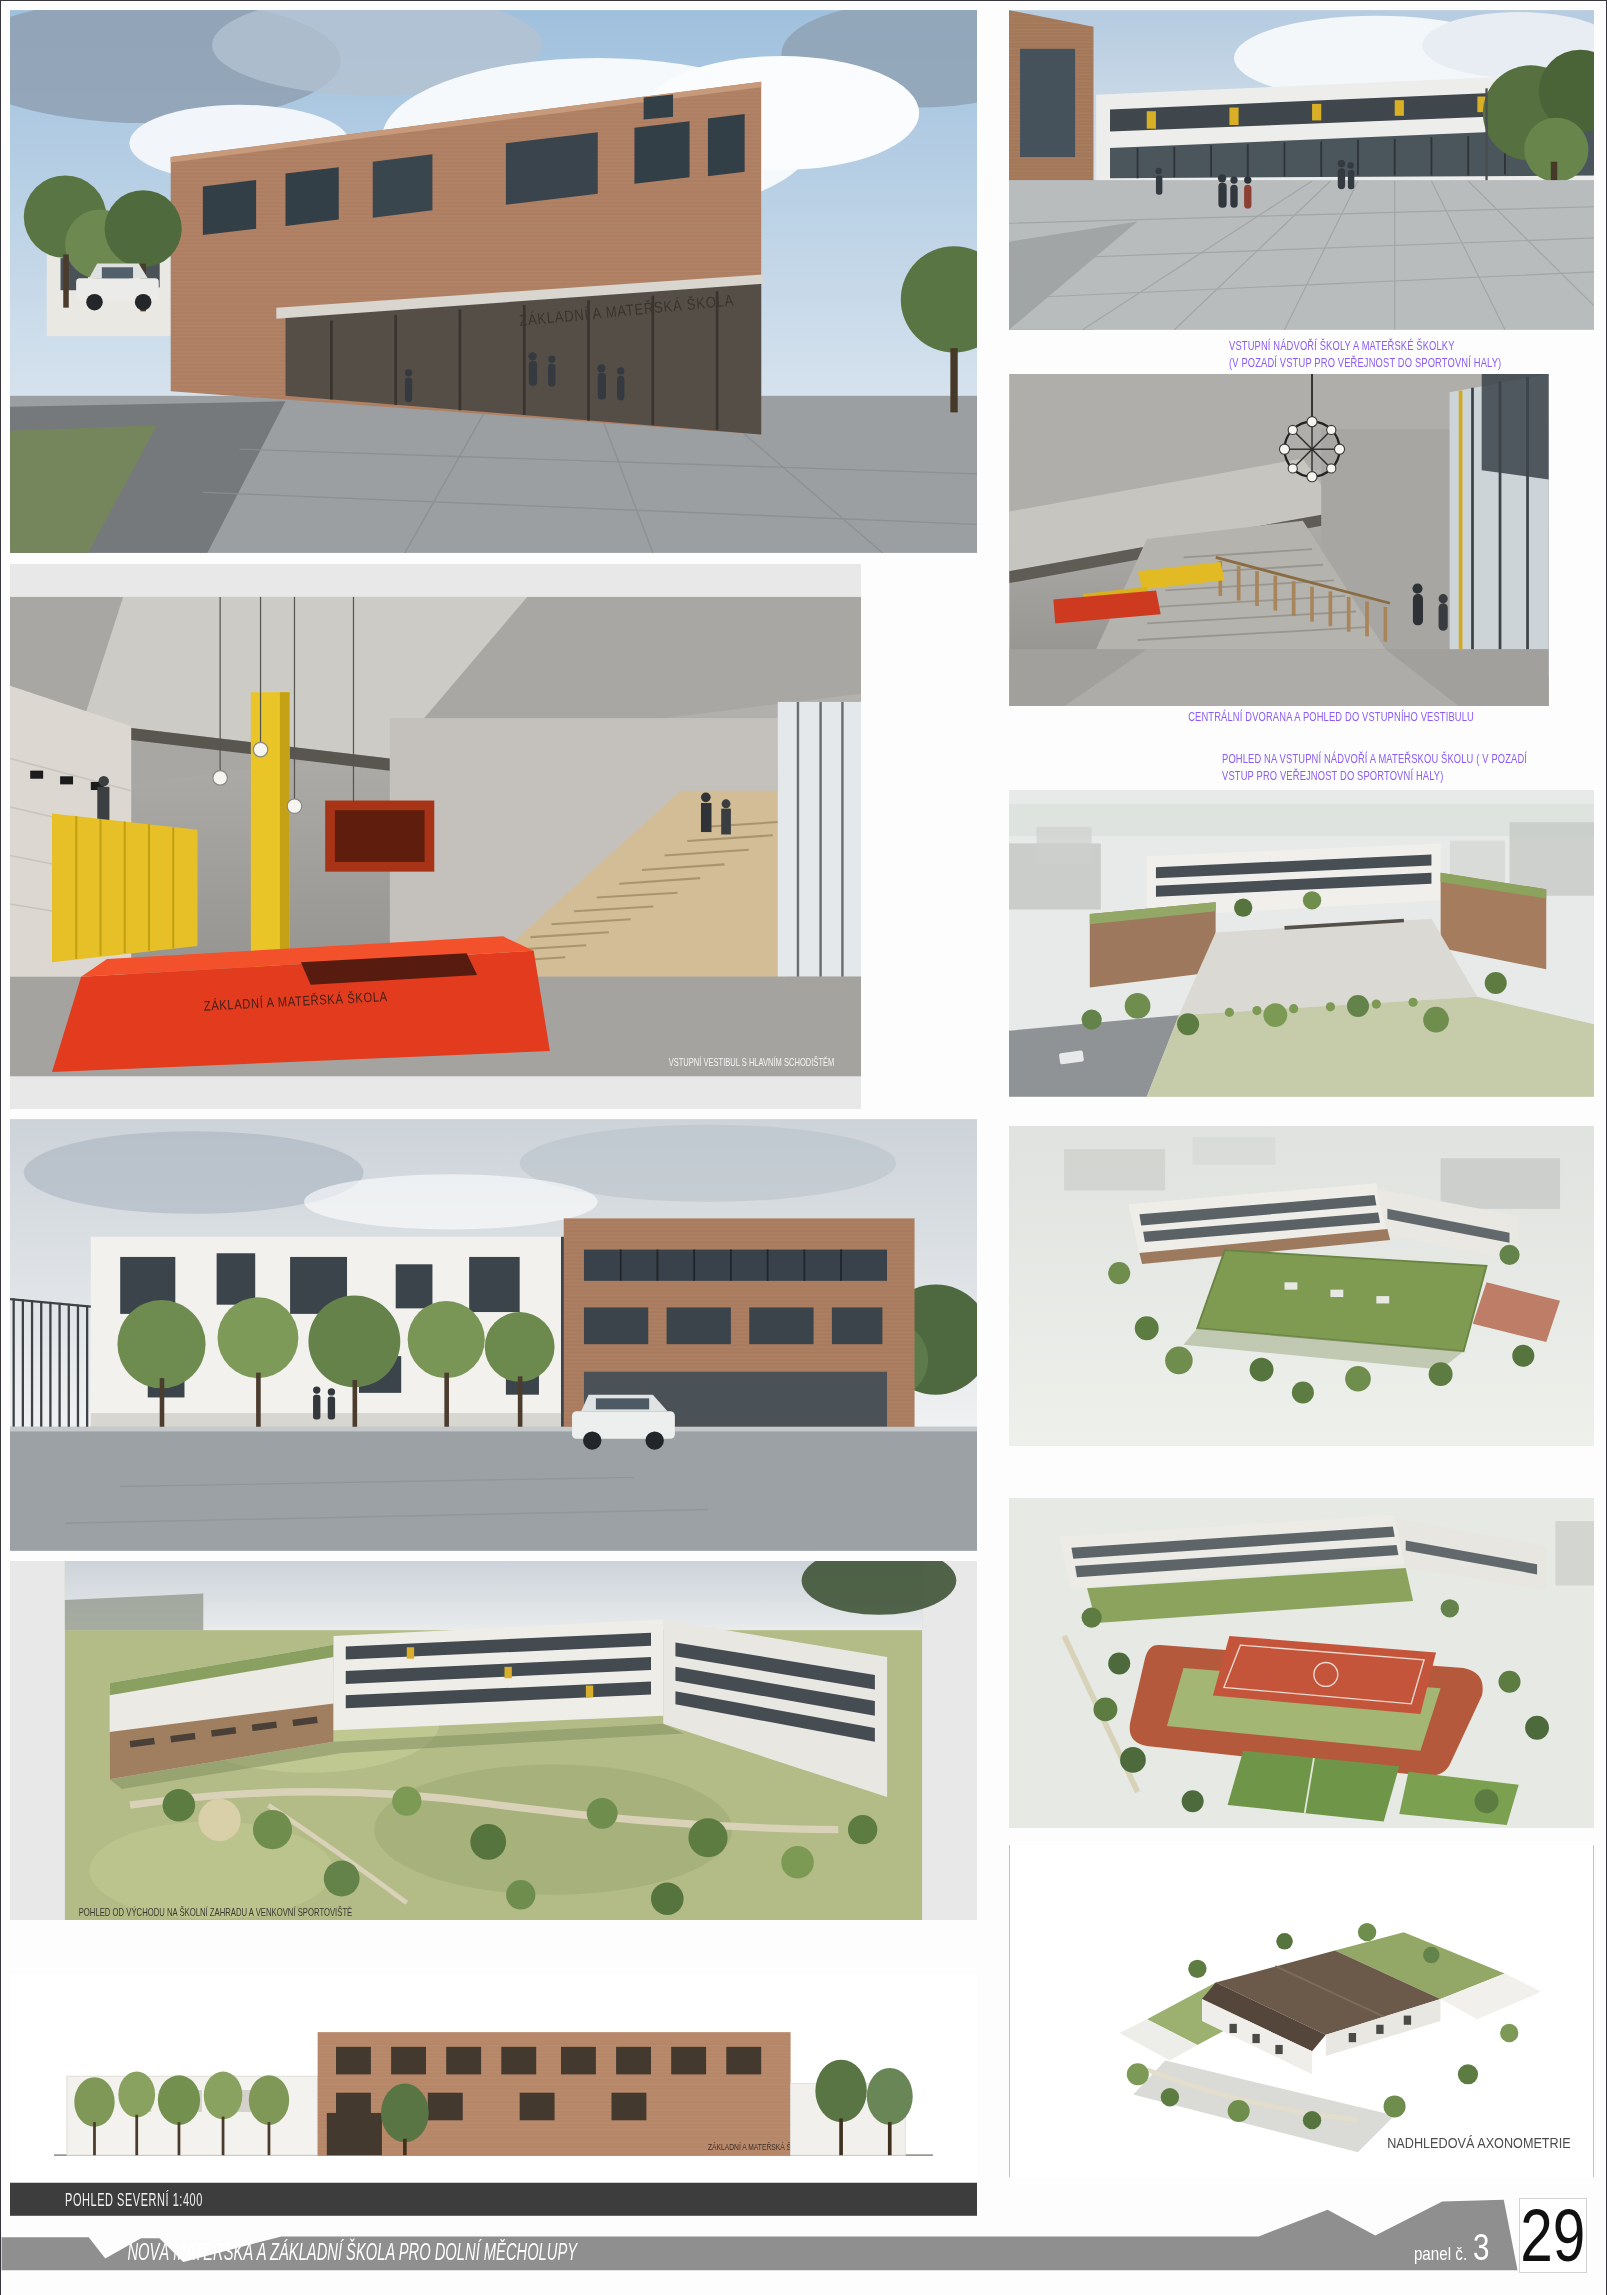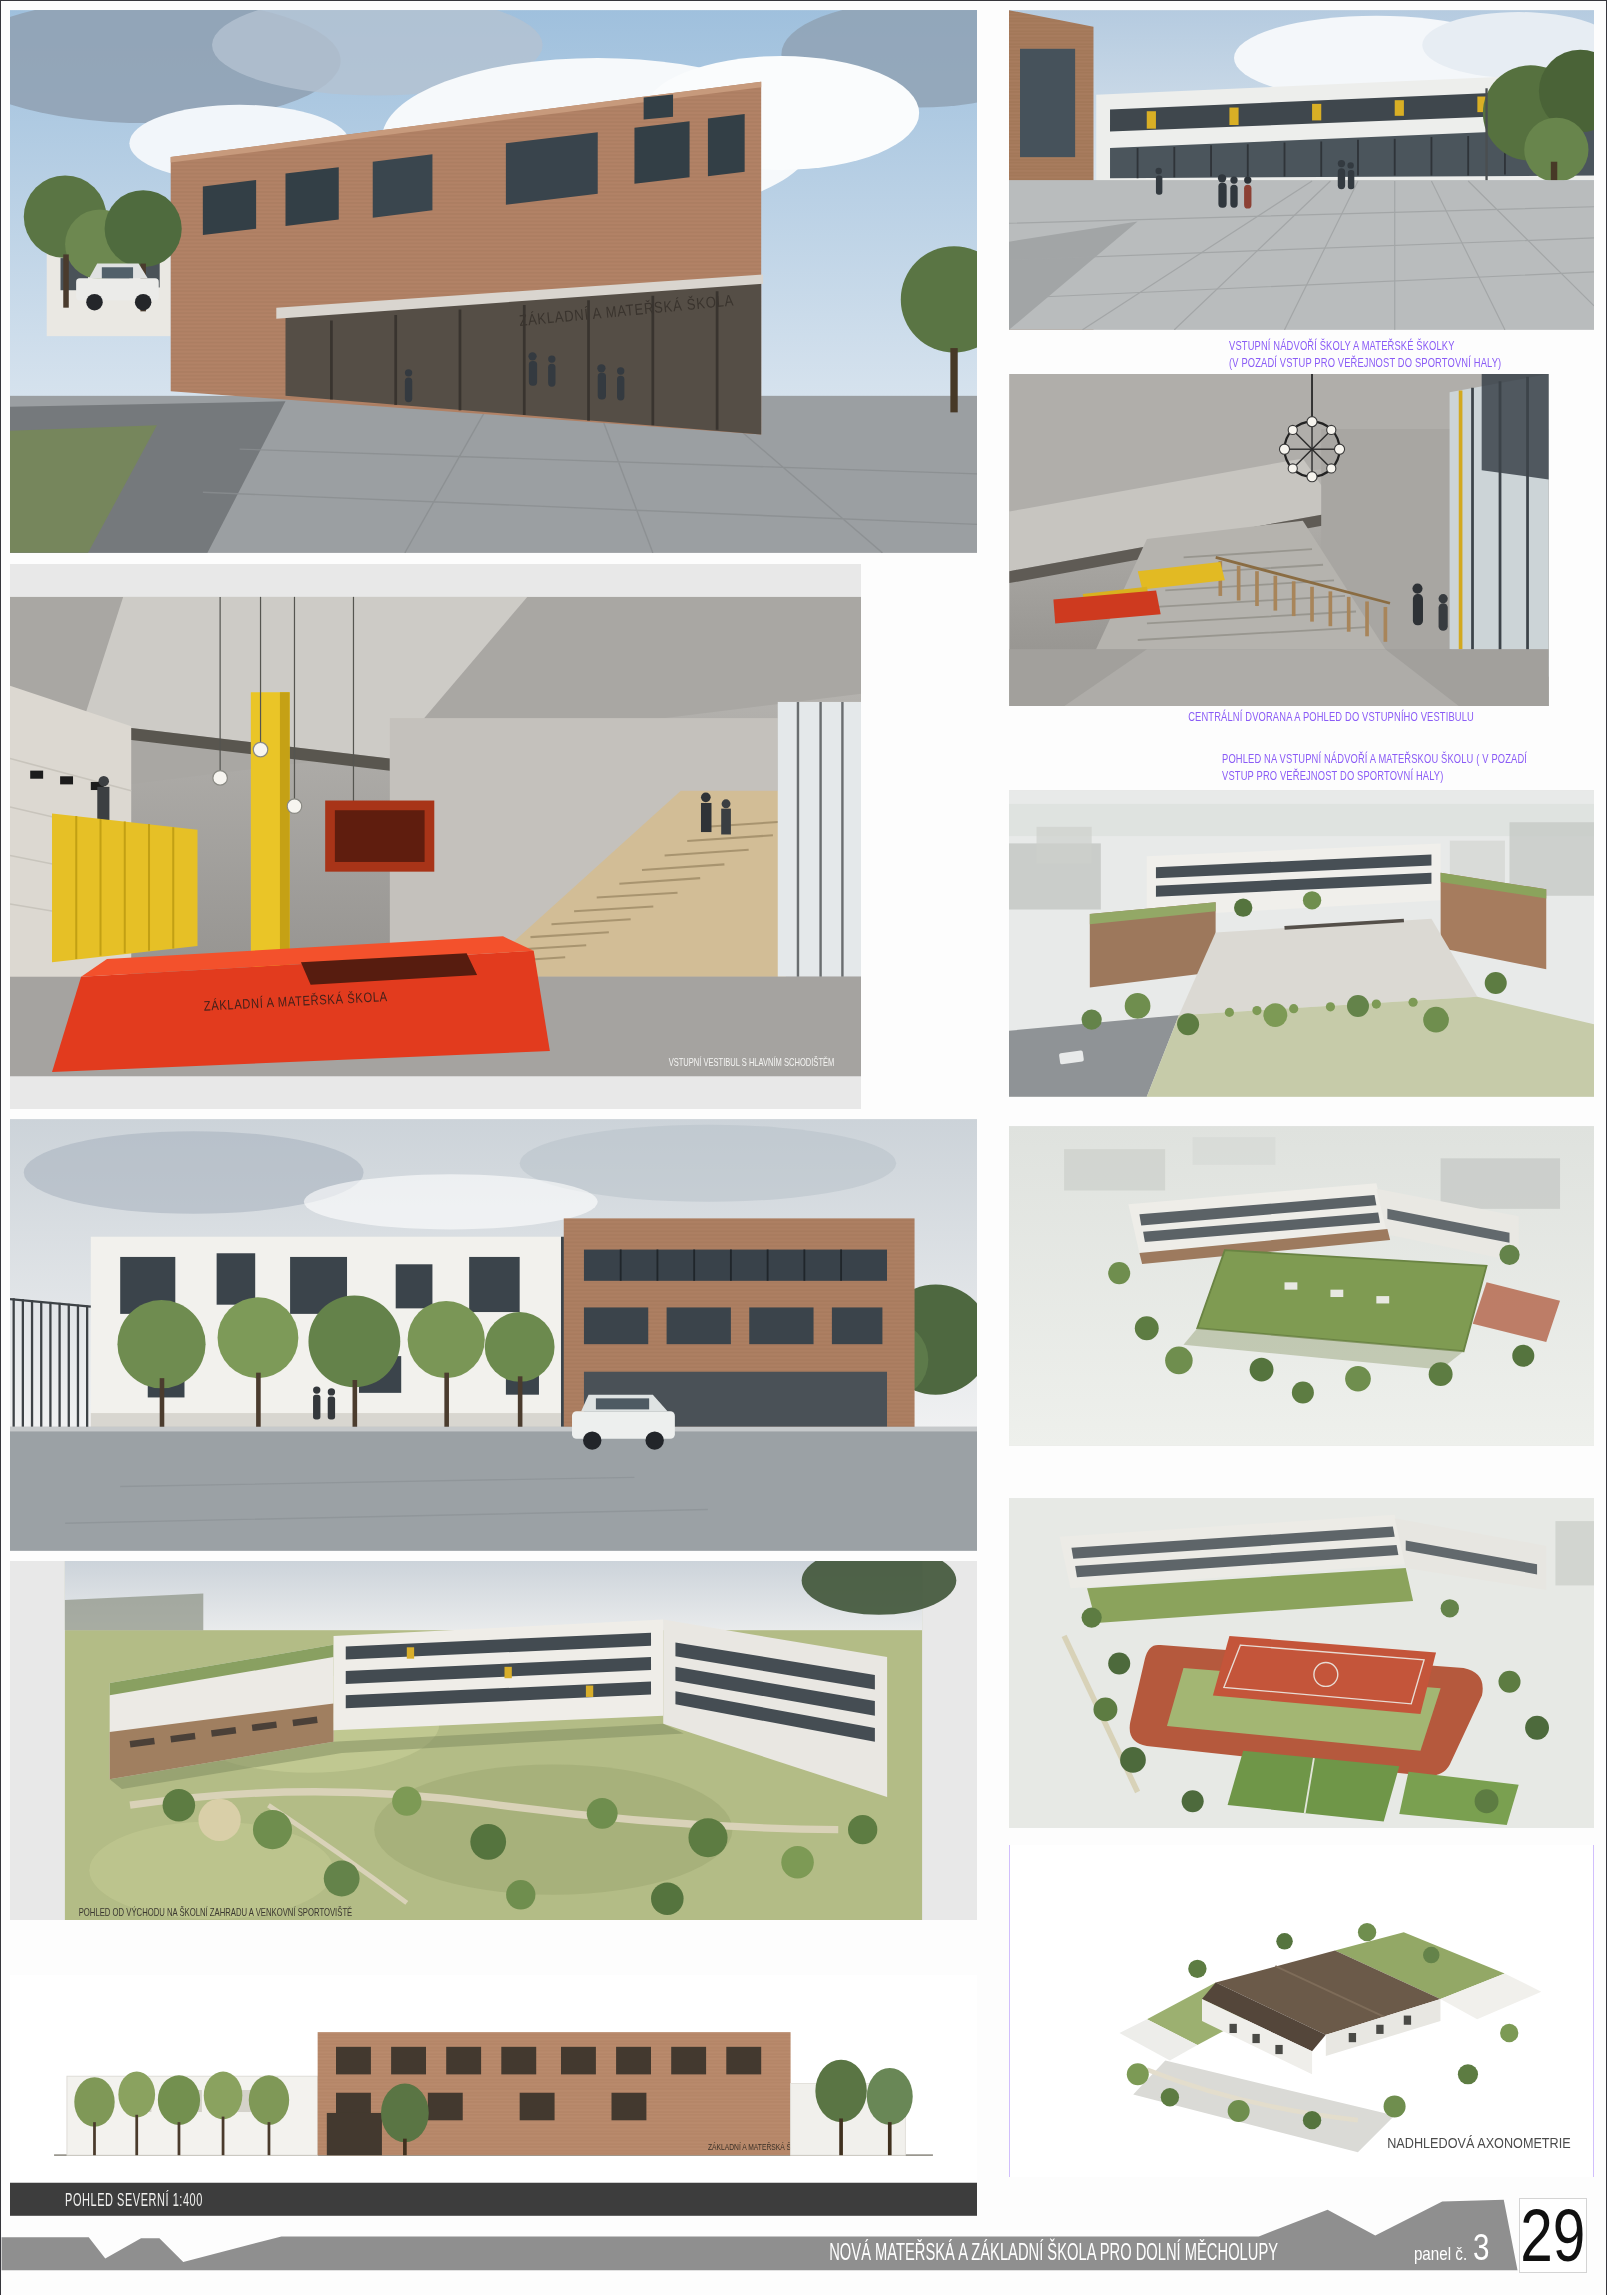--- a/index.html
+++ b/index.html
@@ -12,22 +12,22 @@
   .fig svg{display:block; width:100%; height:100%;}
   .cap{
     position:absolute; font-size:13px; line-height:17.4px; color:#8b5cf6;
     letter-spacing:0.2px; white-space:nowrap;
   }
   .cap .cx{display:inline-block; transform:scaleX(0.72); transform-origin:left center;}
   .cap.right .cx{transform-origin:right center;}
   
   .banner-svg{position:absolute; left:0; top:2195px; width:1607px; height:78px;}
   .banner-title{
-    position:absolute; left:0; top:2238px; width:1403px; text-align:right;
-    font-size:23px; color:#ffffff; white-space:nowrap;
+    position:absolute; left:0; top:2238px; width:1403px; text-align:left;
+    font-size:23px; color:#ffffff; white-space:nowrap;font-style:italic;
   }
   .banner-title .cx{display:inline-block; transform:scaleX(0.64); transform-origin:center center;}
   .panel-tag{
     position:absolute; right:117px; top:2226px; color:#ffffff;
     display:flex; align-items:baseline; gap:7.3px; white-space:nowrap;
     transform:scaleX(0.8); transform-origin:right bottom;
   }
   .panel-tag .pl{font-size:19px;}
   .panel-tag .pn{font-size:37px;}
   .num-box{
@@ -624,21 +624,21 @@
           <circle cx="545" cy="200" r="12" fill="#5d7c42"></circle>
         <circle cx="575" cy="250" r="13" fill="#4d6a3c"></circle>
           <circle cx="480" cy="120" r="10" fill="#64834a"></circle>
         <circle cx="90" cy="130" r="11" fill="#5d7c42"></circle>
           <circle cx="200" cy="330" r="12" fill="#4d6a3c"></circle>
         <circle cx="520" cy="330" r="13" fill="#5d7c42"></circle>
       </g>
     </svg>
   </div>
 
-  <div class="fig" style="left:1008px;top:1844px;width:585px;height:332px;background:#8b5cf6">
+  <div class="fig" style="left:1008px;top:1844px;width:585px;height:332px;background:#c2410c">
     <svg viewBox="0 0 637 362">
       <rect width="637" height="362" fill="#ffffff"></rect>
       <polygon points="170,235 420,295 380,335 135,272" fill="#dadad6"></polygon>
       <polygon points="355,115 470,168 540,140 430,95" fill="#93a866"></polygon>
       <polygon points="150,190 225,150 280,178 205,218" fill="#9cb070"></polygon>
       <polygon points="225,150 355,115 470,168 345,207" fill="#6b5a49"></polygon>
       <line x1="290" y1="132" x2="410" y2="188" stroke="#7e6c59" stroke-width="2"></line>
       <polygon points="225,150 345,207 330,225 210,168" fill="#54463a"></polygon>
       <polygon points="210,168 330,225 330,250 210,192" fill="#efeeea"></polygon>
       <polygon points="345,207 470,168 470,192 345,230" fill="#e8e7e2"></polygon>

